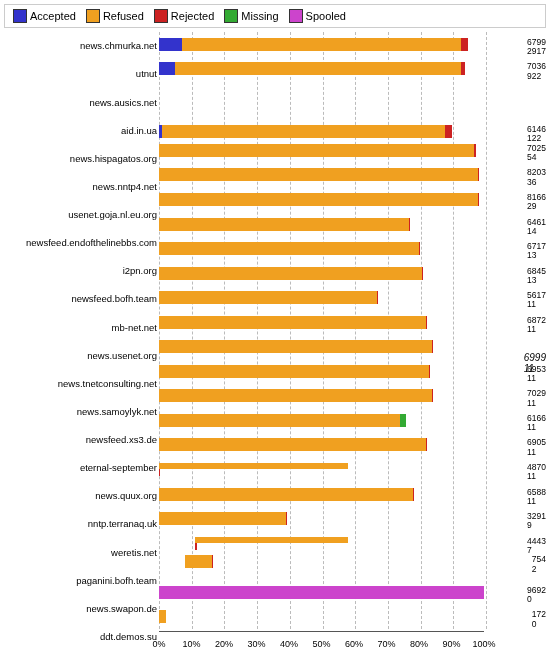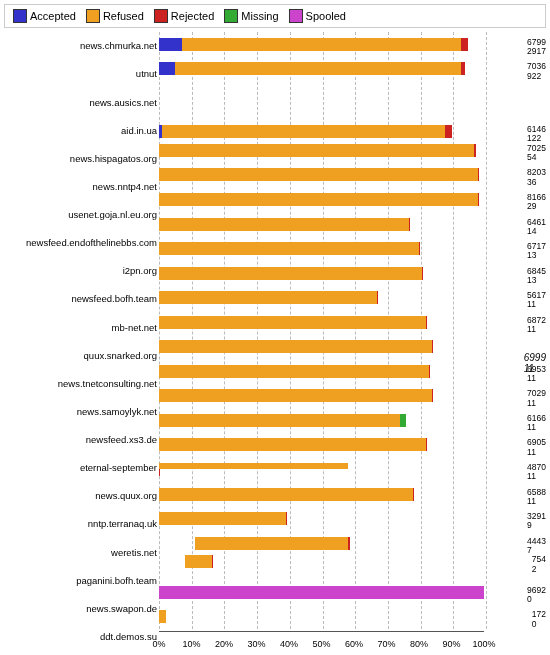--- a/index.html
+++ b/index.html
@@ -135,21 +135,21 @@
         <div class="y-label">utnut</div>
         <div class="y-label">news.ausics.net</div>
         <div class="y-label">aid.in.ua</div>
         <div class="y-label">news.hispagatos.org</div>
         <div class="y-label">news.nntp4.net</div>
         <div class="y-label">usenet.goja.nl.eu.org</div>
         <div class="y-label">newsfeed.endofthelinebbs.com</div>
         <div class="y-label">i2pn.org</div>
         <div class="y-label">newsfeed.bofh.team</div>
         <div class="y-label">mb-net.net</div>
-        <div class="y-label">quux.snarked.org</div>
+        <div class="y-label">news.usenet.org</div>
         <div class="y-label">news.tnetconsulting.net</div>
         <div class="y-label">news.samoylyk.net</div>
         <div class="y-label">newsfeed.xs3.de</div>
         <div class="y-label">eternal-september</div>
         <div class="y-label">news.quux.org</div>
         <div class="y-label">nntp.terranaq.uk</div>
         <div class="y-label">weretis.net</div>
         <div class="y-label">paganini.bofh.team</div>
         <div class="y-label">news.swapon.de</div>
         <div class="y-label">ddt.demos.su</div>
@@ -302,21 +302,21 @@
             </div>
           </div>
           <div class="bar-row" style="flex: 1 1 0%; display: flex; align-items: center; position: relative;">
             <div style="position: relative; height: 13px; flex: 1 1 0%; margin-right: 62px; display: flex; flex-direction: row;">
               <div style="height: 100%; width: 39%; background: rgb(240, 160, 32); display: inline-block;"></div>
               <div style="height: 100%; width: 0.1%; background: rgb(204, 34, 34); display: inline-block;"></div>
               <div style="position: absolute; right: -62px; top: 0px; font-size: 8.5px; line-height: 1.1; white-space: nowrap; color: rgb(0, 0, 0);">3291<br>9</div>
             </div>
           </div>
           <div class="bar-row" style="flex: 1 1 0%; display: flex; align-items: center; position: relative;">
-            <div style="position: relative; height: 13px; flex: 1 1 0%; margin-right: 62px; display: flex; flex-direction: row; padding-left: 36px;">
+            <div style="position: relative; height: 13px; flex: 1 1 0%; margin-right: 62px; display: flex; flex-direction: column; padding-left: 36px;">
               <div style="height: 100%; width: 53%; background: rgb(240, 160, 32); display: inline-block;"></div>
               <div style="height: 100%; width: 0.8%; background: rgb(204, 34, 34); display: inline-block;"></div>
               <div style="position: absolute; right: -62px; top: 0px; font-size: 8.5px; line-height: 1.1; white-space: nowrap; color: rgb(0, 0, 0);">4443<br>7</div>
             </div>
           </div>
           <div class="bar-row" style="flex: 1 1 0%; display: flex; align-items: flex-start; position: relative; padding-left: 26px;">
             <div style="position: relative; height: 13px; flex: 1 1 0%; margin-right: 62px; display: flex; flex-direction: row;">
               <div style="height: 100%; width: 9%; background: rgb(240, 160, 32); display: inline-block;"></div>
               <div style="height: 100%; width: 0.2%; background: rgb(204, 34, 34); display: inline-block;"></div>
               <div style="position: absolute; right: -62px; top: 0px; font-size: 8.5px; line-height: 1.1; white-space: nowrap; color: rgb(0, 0, 0);">754<br>2</div>

